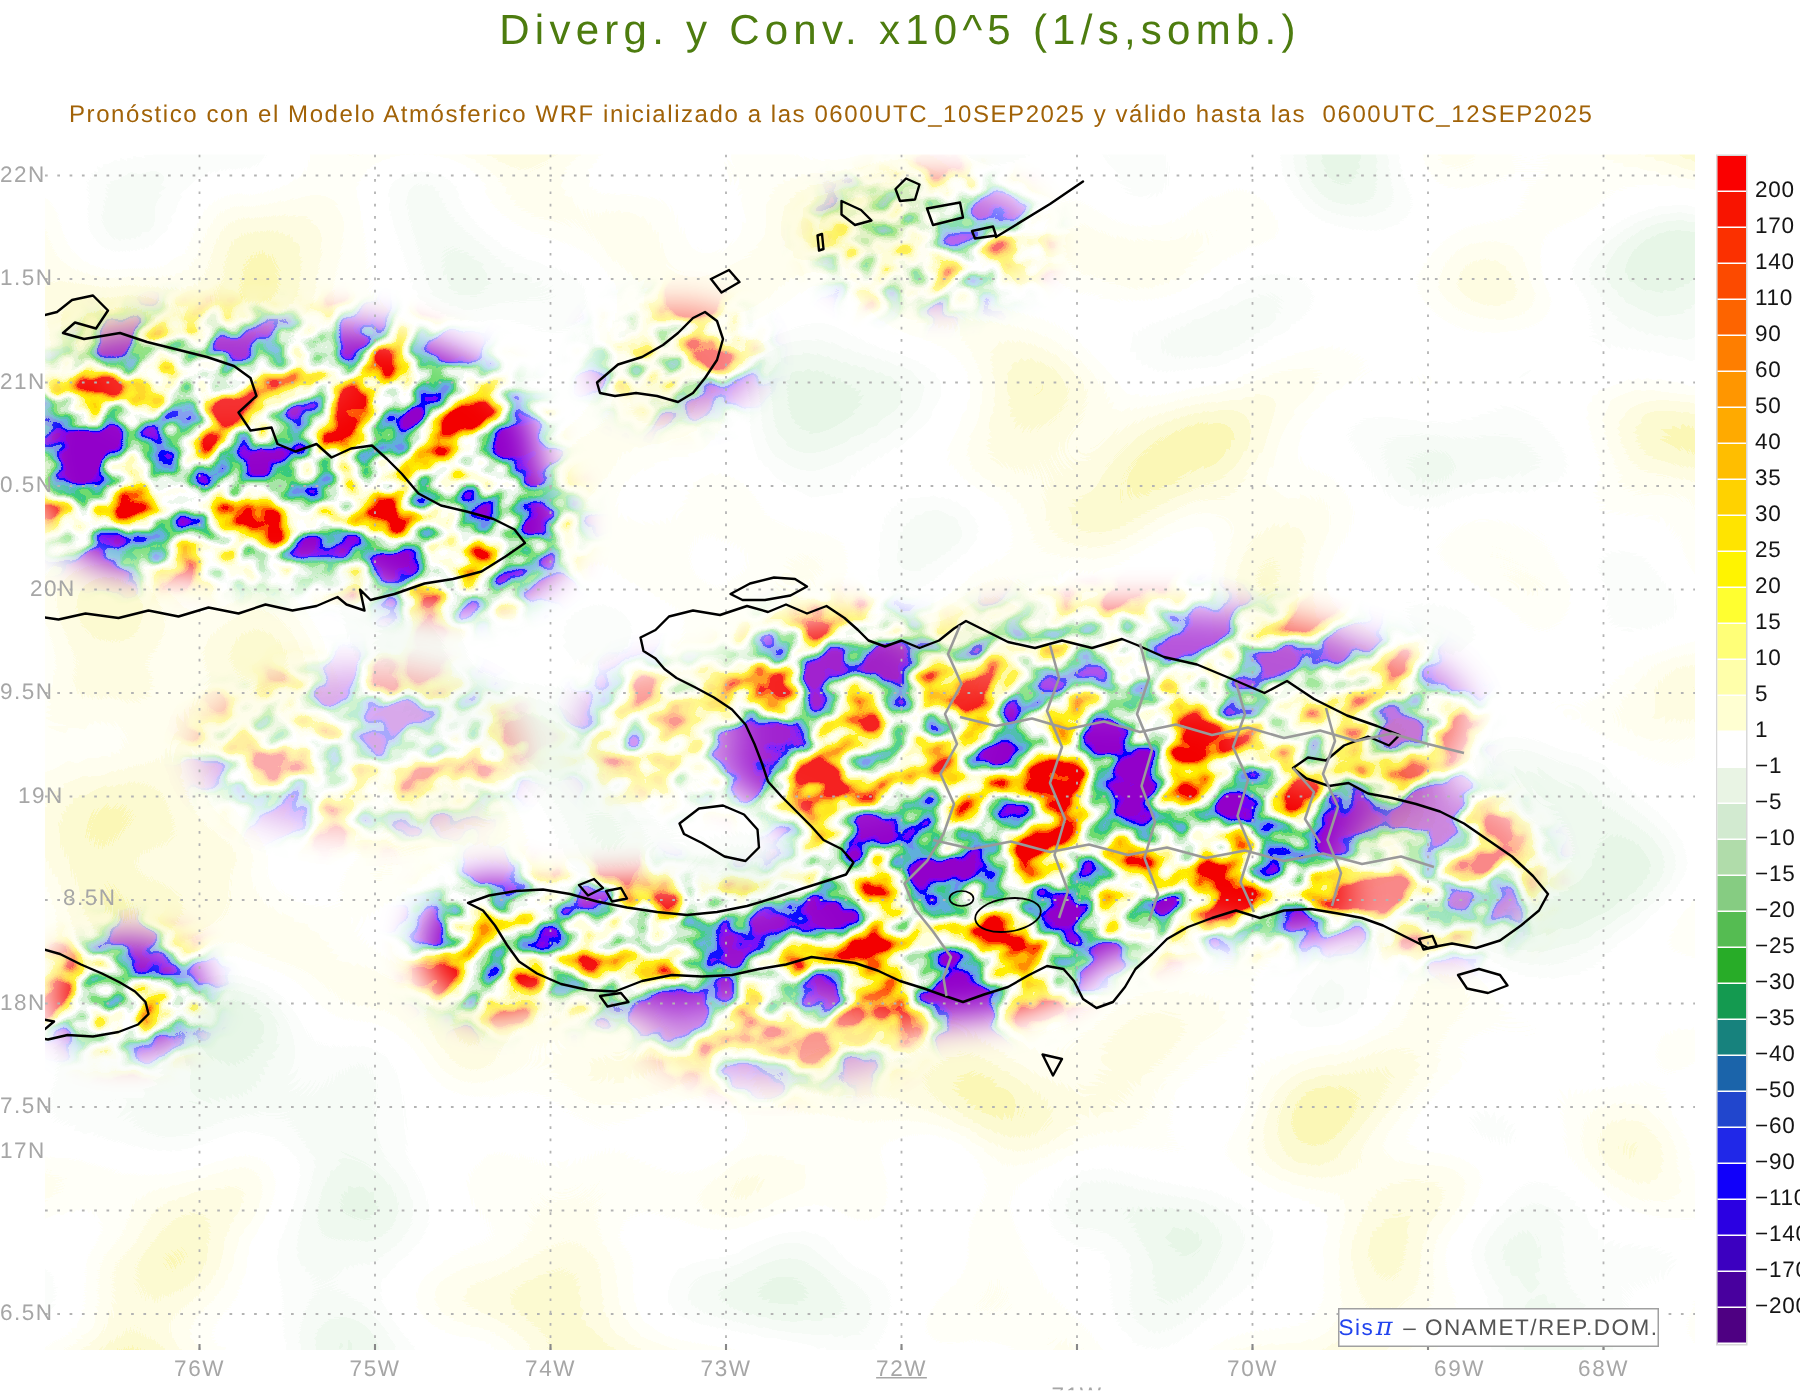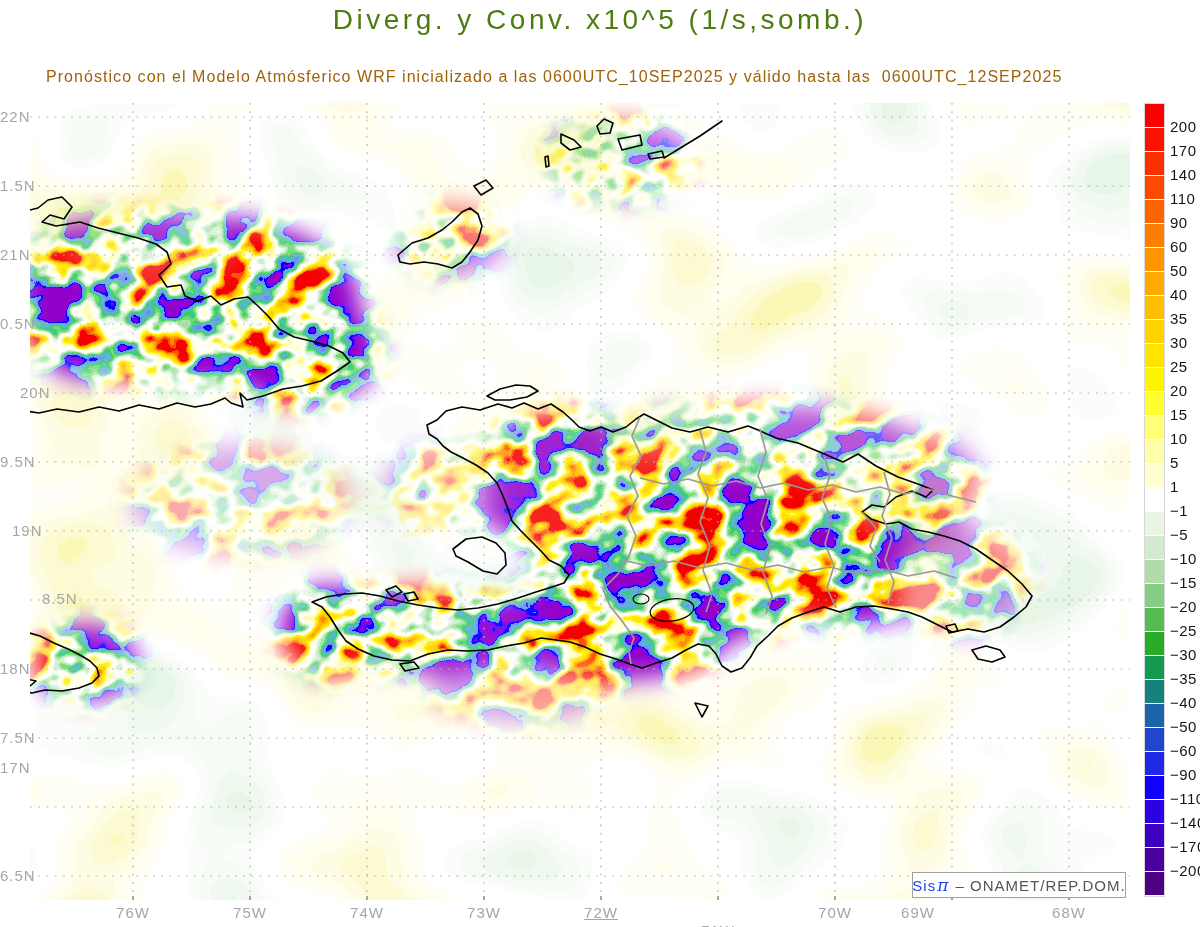--- a/index.html
+++ b/index.html
@@ -11,21 +11,21 @@
             color:#2222dd;white-space:pre;}
   .forecast{position:absolute;top:68px;left:46px;font-size:16px;letter-spacing:1.05px;
             color:#a16207;white-space:pre;}
   .axis-label{position:absolute;color:#a6a6a6;font-size:15px;letter-spacing:1px;}
   .lat{width:30px;text-align:right;}
   .lon{width:60px;text-align:center;}
   .cb-cells{position:absolute;left:1144px;top:103px;width:19px;border:1px solid #d8d8d8;}
   .cb-cell{width:19px;height:24px;box-sizing:border-box;border-bottom:1px solid #ffffff;}
   .cb-label{position:absolute;left:1170px;width:46px;font-size:15px;color:#151515;
             letter-spacing:0.5px;}
-  .watermark{position:absolute;left:912px;top:872px;width:212px;height:24px;
+  .watermark{position:absolute;left:892px;top:872px;width:212px;height:24px;
              background:#ffffff;border:1px solid #a0a0a0;display:flex;align-items:center;
              justify-content:center;font-size:15px;letter-spacing:1px;color:#555;white-space:pre;}
   .watermark .brand{color:#2244ee;}
   .watermark .pi{color:#2244ee;font-family:"DejaVu Serif",serif;font-style:italic;
                  font-size:17px;margin:0 1px;}
   svg{position:absolute;left:0;top:0;}
 </style>
 </head>
 <body>
 
@@ -193,21 +193,21 @@
       <div class="axis-label lat" style="position: absolute; left: 0px; top: 867px;">6.5N</div>
     </div>
   <div id="lon-axis">
       <div class="axis-label lon" style="position: absolute; left: 103px; top: 904px;">76W</div>
       <div class="axis-label lon" style="position: absolute; left: 220px; top: 904px;">75W</div>
       <div class="axis-label lon" style="position: absolute; left: 337px; top: 904px;">74W</div>
       <div class="axis-label lon" style="position: absolute; left: 454px; top: 904px;">73W</div>
       <div class="axis-label lon" style="position: absolute; left: 571px; top: 904px; text-decoration: underline;">72W</div>
       <div class="axis-label lon" style="position: absolute; left: 688px; top: 922px;">71W</div>
       <div class="axis-label lon" style="position: absolute; left: 805px; top: 904px;">70W</div>
-      <div class="axis-label lon" style="position: absolute; left: 888px; top: 904px;">69W</div>
+      <div class="axis-label lon" style="position: absolute; left: 943px; top: 904px;">69W</div>
       <div class="axis-label lon" style="position: absolute; left: 1039px; top: 904px;">68W</div>
     </div>
 
   <div class="cb-cells" id="cb-cells">
       <div class="cb-cell" style="background: rgb(250, 0, 0);"></div>
       <div class="cb-cell" style="background: rgb(248, 20, 0);"></div>
       <div class="cb-cell" style="background: rgb(251, 48, 0);"></div>
       <div class="cb-cell" style="background: rgb(252, 74, 0);"></div>
       <div class="cb-cell" style="background: rgb(253, 100, 0);"></div>
       <div class="cb-cell" style="background: rgb(254, 126, 0);"></div>

